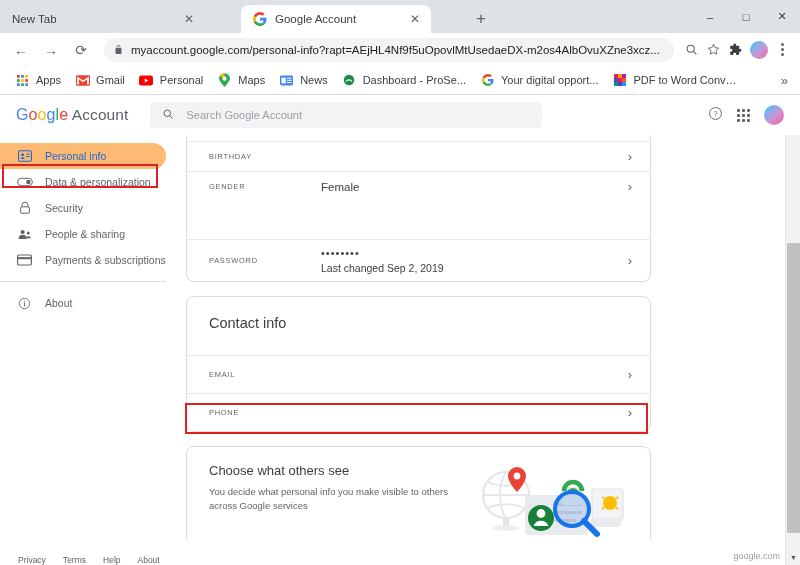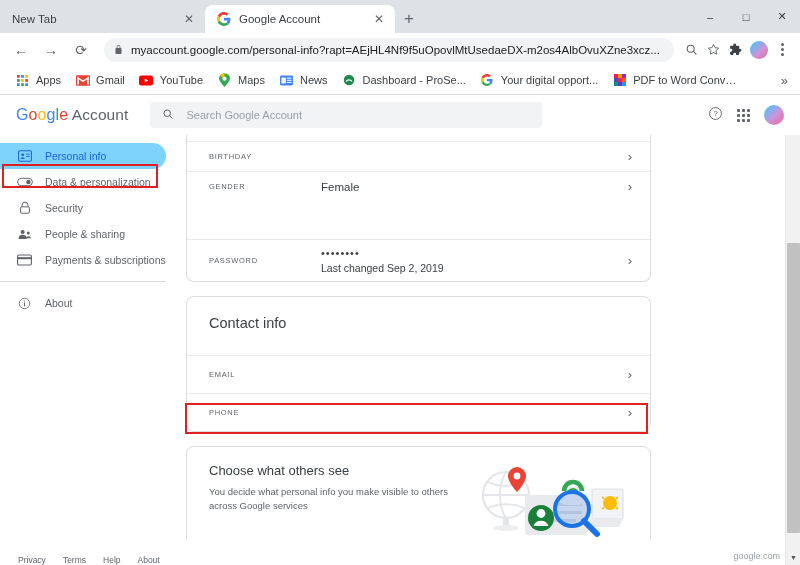--- a/index.html
+++ b/index.html
@@ -8,21 +8,21 @@
     font-family: "Liberation Sans", sans-serif;
     background: #ffffff;
     overflow: hidden;
   }
 
   
   .browser { width: 800px; height: 565px; position: relative; }
 
   .tabstrip {
     height: 33px; background: #dee1e6;
-    display: flex; align-items: flex-end; position: relative;
+    display: flex; align-items: flex-end; position: relative; gap: 36px;
   }
   .tab {
     height: 28px; display: flex; align-items: center;
     padding: 0 8px 0 12px; font-size: 11px; color: #3c4043;
     position: relative; min-width: 140px;
   }
   .tab.inactive { width: 205px; color: #3c4043; }
   .tab.active {
     width: 190px; background: #ffffff;
     border-radius: 8px 8px 0 0;
@@ -134,21 +134,21 @@
   .body-wrap { display: flex; height: 430px; position: relative; }
 
   
   .sidebar { width: 180px; padding-top: 8px; flex: 0 0 180px; }
   .nav-item {
     display: flex; align-items: center; height: 26px;
     padding-left: 16px; font-size: 10.5px; color: #5f6368;
     border-radius: 0 13px 13px 0; margin-right: 14px;
     position: relative;
   }
-  .nav-item.active { background: #7dd3fc; color: #1967d2; }
+  .nav-item.active { background: #fdba74; color: #1967d2; }
   .nav-ico { width: 17px; flex: 0 0 17px; margin-right: 12px;
              display: flex; align-items: center; justify-content: center; }
   .nav-sep { height: 1px; background: #dadce0; margin: 8px 14px 8px 0; }
   .hl-box {
     position: absolute; border: 2px solid #e02020; pointer-events: none;
   }
 
   
   .main { flex: 1; overflow: hidden; position: relative; padding-right: 18px; }
   .card {
@@ -317,21 +317,21 @@
       <span class="bm-label">Gmail</span>
     </div>
 
     <div class="bm">
       <span class="bm-ico">
         <svg width="14" height="11" viewBox="0 0 24 17">
           <rect width="24" height="17" rx="4" fill="#ff0000"></rect>
             <path d="M10 5l6 3.5-6 3.5z" fill="#fff"></path>
         </svg>
       </span>
-      <span class="bm-label">YouTube</span>
+      <span class="bm-label">Personal</span>
     </div>
 
     <div class="bm">
       <span class="bm-ico">
         <svg width="11" height="14" viewBox="0 0 16 20">
           <path fill="#34a853" d="M8 20s8-9 8-12A8 8 0 1 0 0 8c0 3 8 12 8 12z"></path>
           <path fill="#fbbc05" d="M8 0a8 8 0 0 0-6.8 3.8L8 8z"></path>
           <circle cx="8" cy="8" r="3" fill="#fff"></circle>
         </svg>
       </span>

